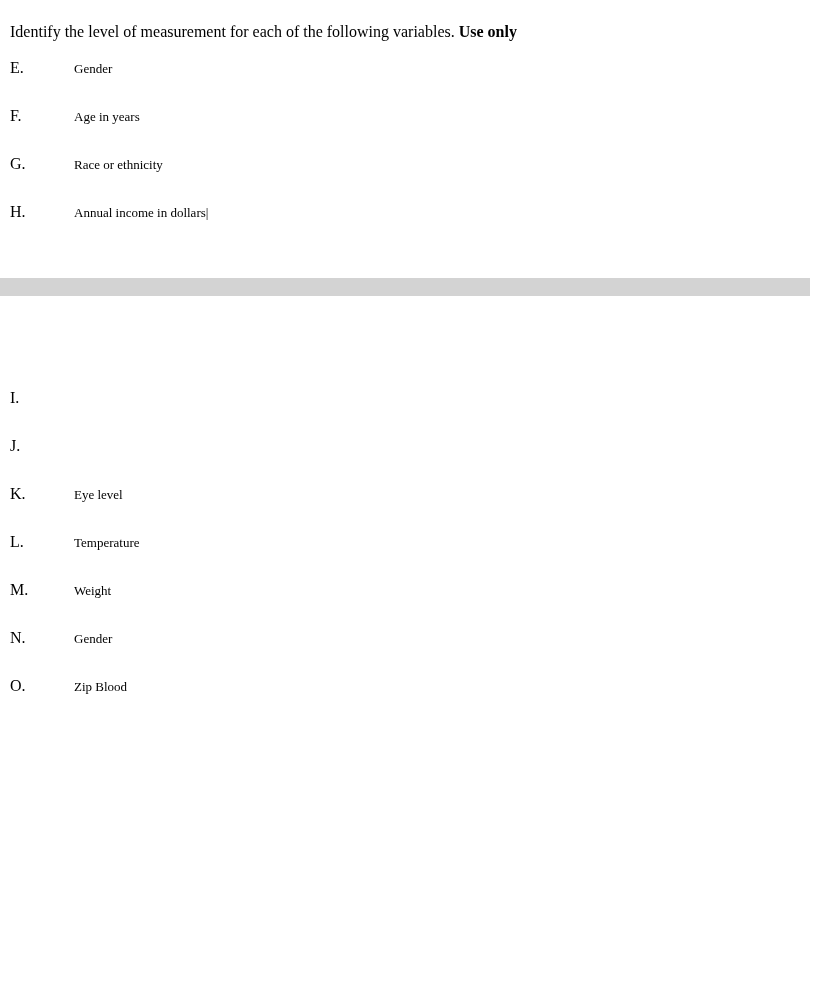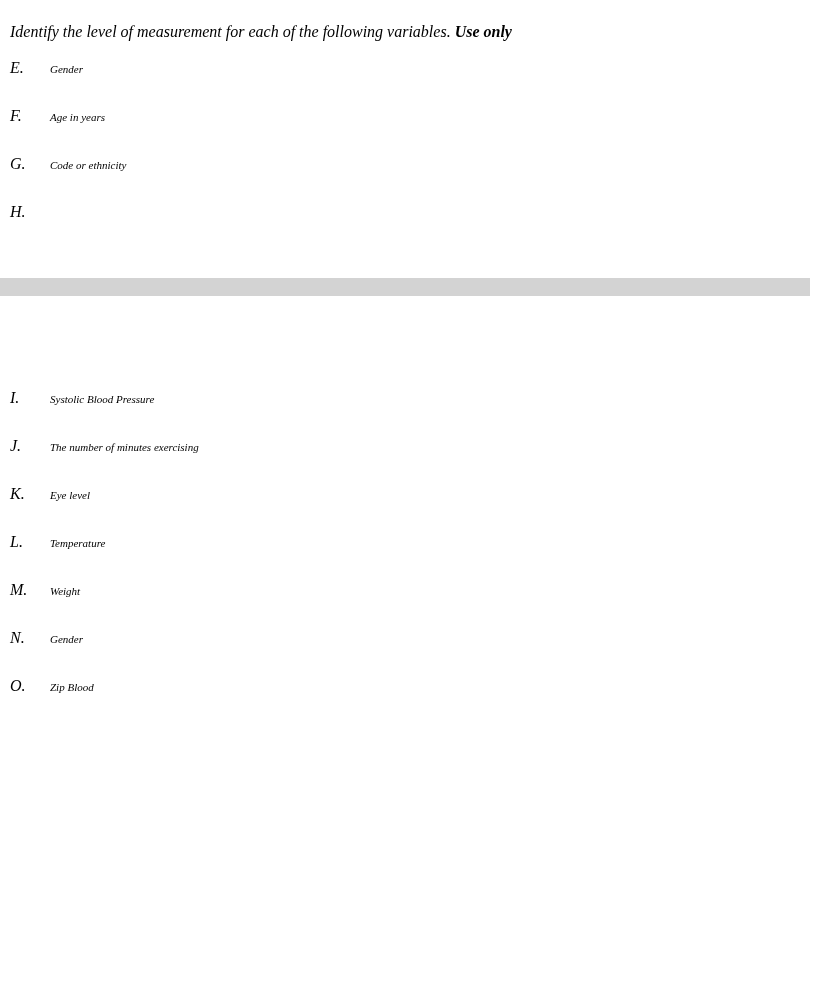--- a/index.html
+++ b/index.html
@@ -1,19 +1,18 @@
 <!DOCTYPE html>
 <html><head>
   <meta charset="utf-8">
   <style>
     * {
       margin: 0;
       padding: 0;
       box-sizing: border-box;
-      font-style: italic;
     }
 
     body {
       width: 820px;
       min-height: 992px;
       background-color: #ffffff;
       font-family: "Times New Roman", Times, serif;
       font-size: 16px;
       color: #000000;
     }
@@ -45,21 +44,22 @@
       margin-bottom: 24px;
       line-height: 1.5;
     }
 
     .item-label {
       min-width: 40px;
       font-size: 16px;
     }
 
     .item-text {
-      font-size: 11px;
+      font-size: 13px;
+      margin-left: 24px;
     }
 
     .divider-bar {
       width: 820px;
       height: 18px;
       background-color: #d3d3d3;
       margin: 10px 0;
       position: relative;
       left: -10px;
     }
@@ -88,42 +88,41 @@
     <li class="variable-item">
       <span class="item-label">E.</span>
       <span class="item-text">Gender</span>
     </li>
     <li class="variable-item">
       <span class="item-label">F.</span>
       <span class="item-text">Age in years</span>
     </li>
     <li class="variable-item">
       <span class="item-label">G.</span>
-      <span class="item-text">Code or ethnicity</span>
+      <span class="item-text">Race or ethnicity</span>
     </li>
     <li class="variable-item">
       <span class="item-label">H.</span>
+      <span class="item-text">Annual income in dollars<span class="cursor-blink"></span></span>
     </li>
   </ul>
 
 </div>
 
 <div class="divider-bar"></div>
 
 <div class="section-gap"></div>
 
 <div class="page-content">
   <ul class="variable-list">
     <li class="variable-item">
       <span class="item-label">I.</span>
-      <span class="item-text">Systolic Blood Pressure</span>
     </li>
     <li class="variable-item">
       <span class="item-label">J.</span>
-      <span class="item-text">The number of minutes exercising</span>
     </li>
     <li class="variable-item">
       <span class="item-label">K.</span>
       <span class="item-text">Eye level</span>
     </li>
     <li class="variable-item">
       <span class="item-label">L.</span>
       <span class="item-text">Temperature</span>
     </li>
     <li class="variable-item">

